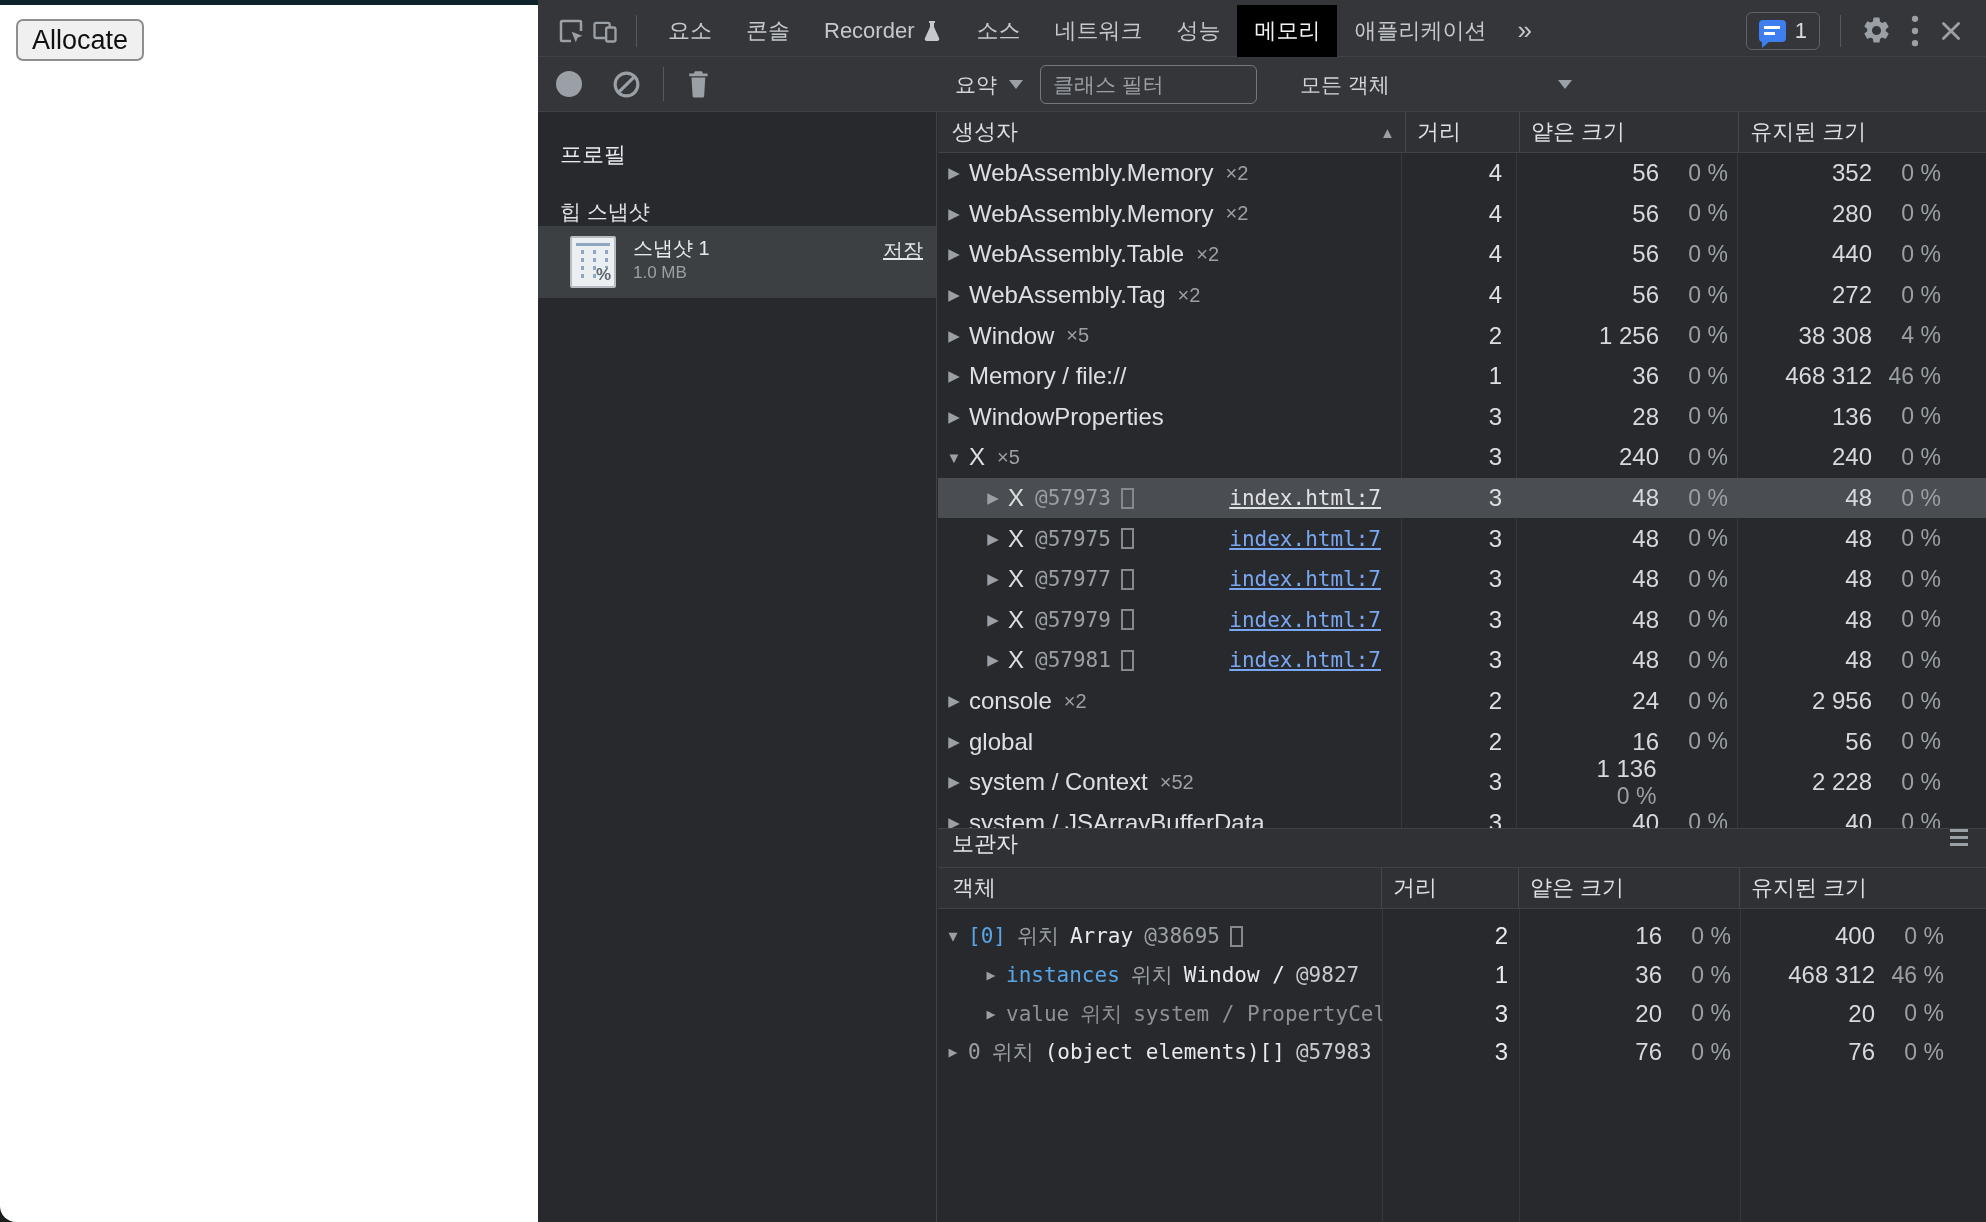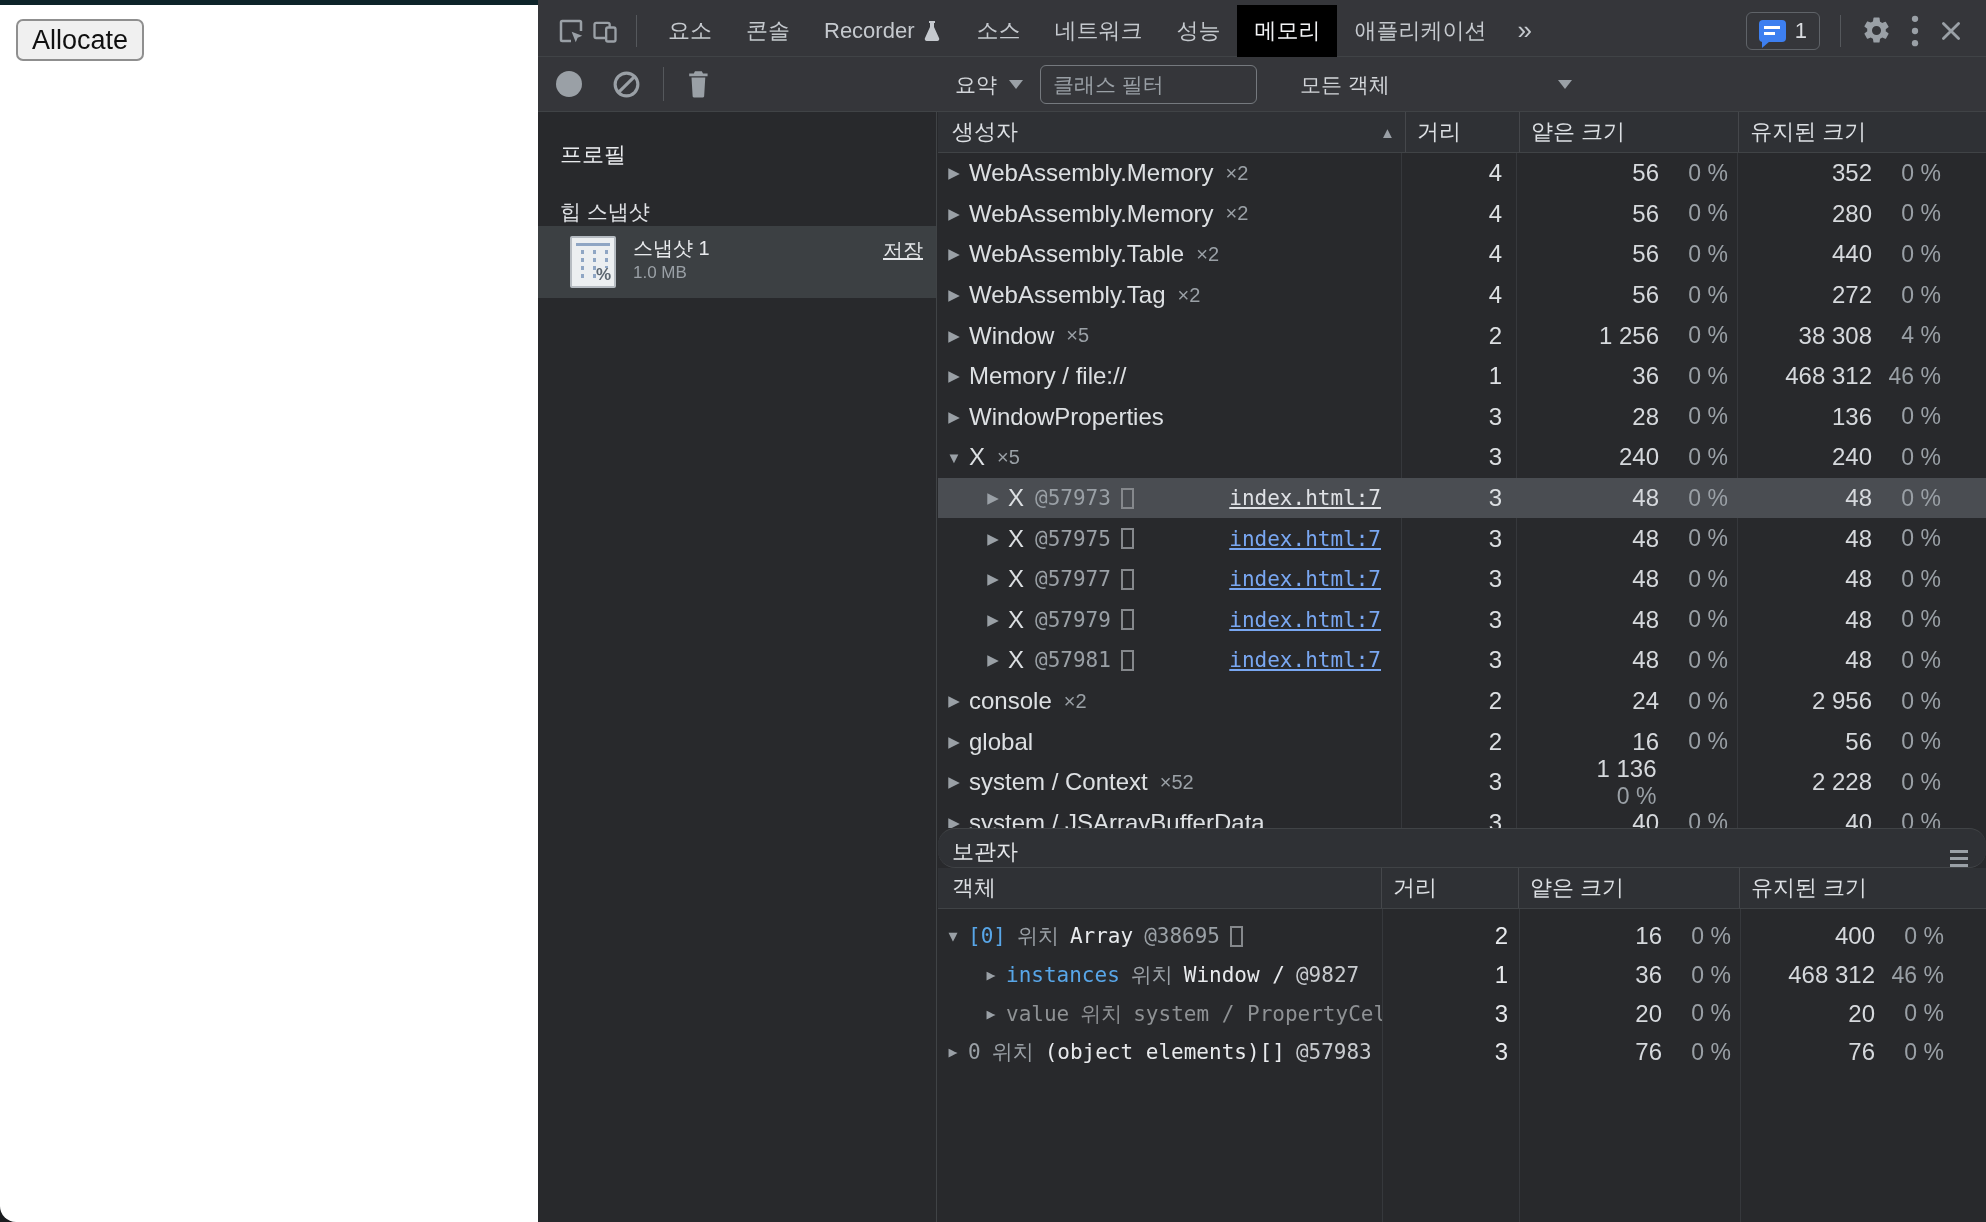--- a/index.html
+++ b/index.html
@@ -77,21 +77,21 @@
   .oid { font-family:"DejaVu Sans Mono",monospace; font-size:21px; color:#9aa0a6; margin-left:11px; }
   .tofu { display:inline-block; width:13px; height:21px; border:2px solid #85888c; margin-left:10px; flex:none; }
   .lnk { margin-left:auto; margin-right:20px; font-family:"DejaVu Sans Mono",monospace; font-size:21px; color:#79a7f2; text-decoration:underline; cursor:pointer; }
   .grow.selected .lnk { color:#dfe1e5; }
   .c-dist { text-align:right; }
   .c-two { display:flex; align-items:center; }
   .c-two .num { flex:1; text-align:right; color:#d6d9dd; }
   .c-two .pct { width:78px; text-align:right; padding-right:9px; font-size:23px; color:#9aa0a6; }
 
   
-  .ret-bar { position:absolute; left:0; top:716px; width:100%; height:40px; background:#2f3135; border-top:1px solid #404346; border-bottom:1px solid #404346; display:flex; align-items:flex-end;border-radius:17px; }
+  .ret-bar { position:absolute; left:0; top:716px; width:100%; height:40px; background:#2f3135; border-top:1px solid #404346; border-bottom:1px solid #404346; display:flex; align-items:flex-start; }
   .ret-title { font-size:22px; color:#e4e6e9; margin-left:14px; }
   .ret-menu { margin-left:auto; margin-right:18px; display:flex; flex-direction:column; gap:4px; cursor:pointer; }
   .ret-menu i { display:block; width:18px; height:3px; background:#9aa0a6; }
   .ret-header { top:756px; }
   .ret-rows { position:absolute; left:0; top:797px; width:100%; bottom:0; overflow:hidden; padding-top:8px; }
   .rrow { position:relative; display:flex; height:38.7px; align-items:center; font-family:"DejaVu Sans Mono",monospace; font-size:21px; color:#e8eaed; }
   .prop-blue { color:#58a6e8; }
   .prop-gray { color:#9aa0a6; }
   .mid { color:#9aa0a6; margin:0 11px; }
   .obj { color:#e8eaed; }

